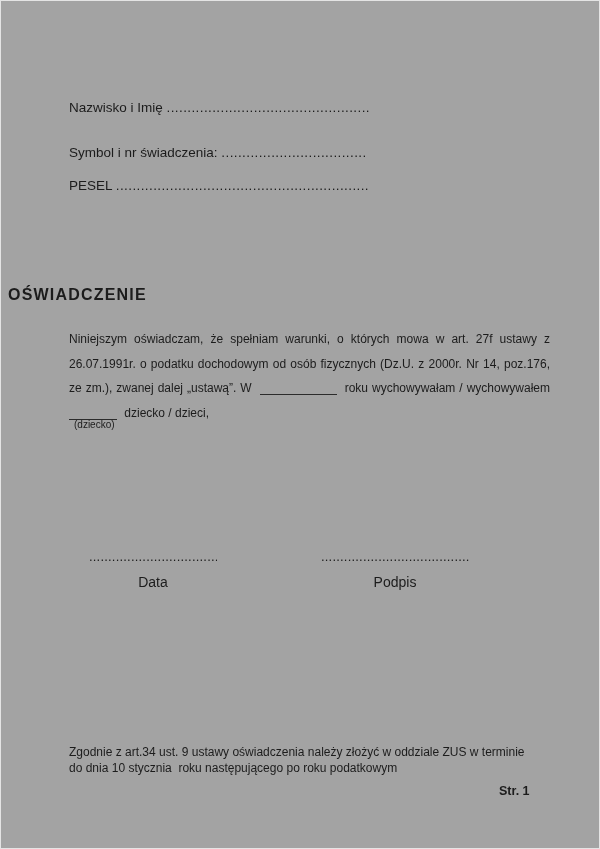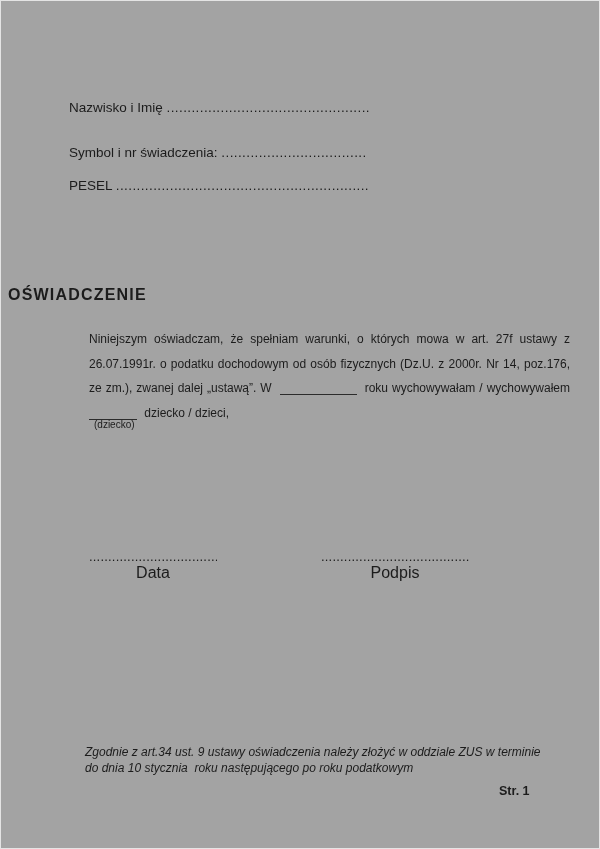--- a/index.html
+++ b/index.html
@@ -46,21 +46,20 @@
   }
 
   
   .para {
     position: absolute;
     left: 68px;
     top: 326px;
     width: 481px;
     font-size: 12px;
     line-height: 24.5px;
-    margin-left: 20px;
   }
   .pline { white-space: nowrap; }
   .pline.just {
     text-align: justify;
     text-align-last: justify;
     white-space: normal;
   }
   .blank {
     display: inline-block;
     border-bottom: 1px solid #2b2b2b;
@@ -87,34 +86,33 @@
   .sig-date { left: 88px; width: 128px; }
   .sig-sign { left: 320px; width: 148px; }
   .sig-dots {
     font-size: 13px;
     line-height: 12px;
     letter-spacing: 0.2px;
     white-space: nowrap;
     overflow: hidden;
   }
   .sig-label {
-    font-size: 16px;
+    font-size: 14px;
     line-height: 15px;
-    margin-top: 2px;
+    margin-top: 12px;
   }
 
   
   .footer {
     position: absolute;
-    left: 84px;
+    left: 68px;
     top: 743px;
     width: 490px;
     font-size: 12px;
     line-height: 16px;
-    font-style: italic;
   }
   .footer .fline2 { white-space: pre-wrap; }
   .page-number {
     position: absolute;
     left: 498px;
     top: 783px;
     font-size: 12.5px;
     line-height: 15px;
     font-weight: bold;
   }

